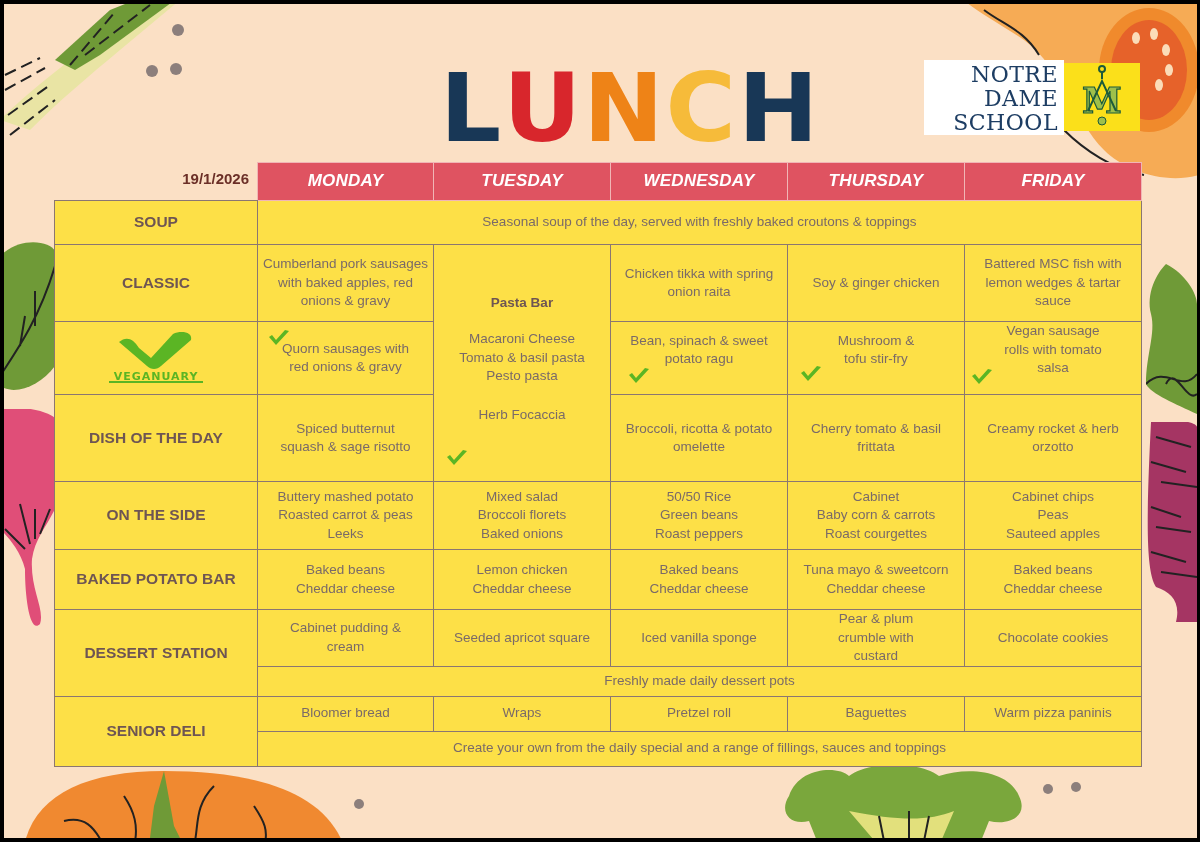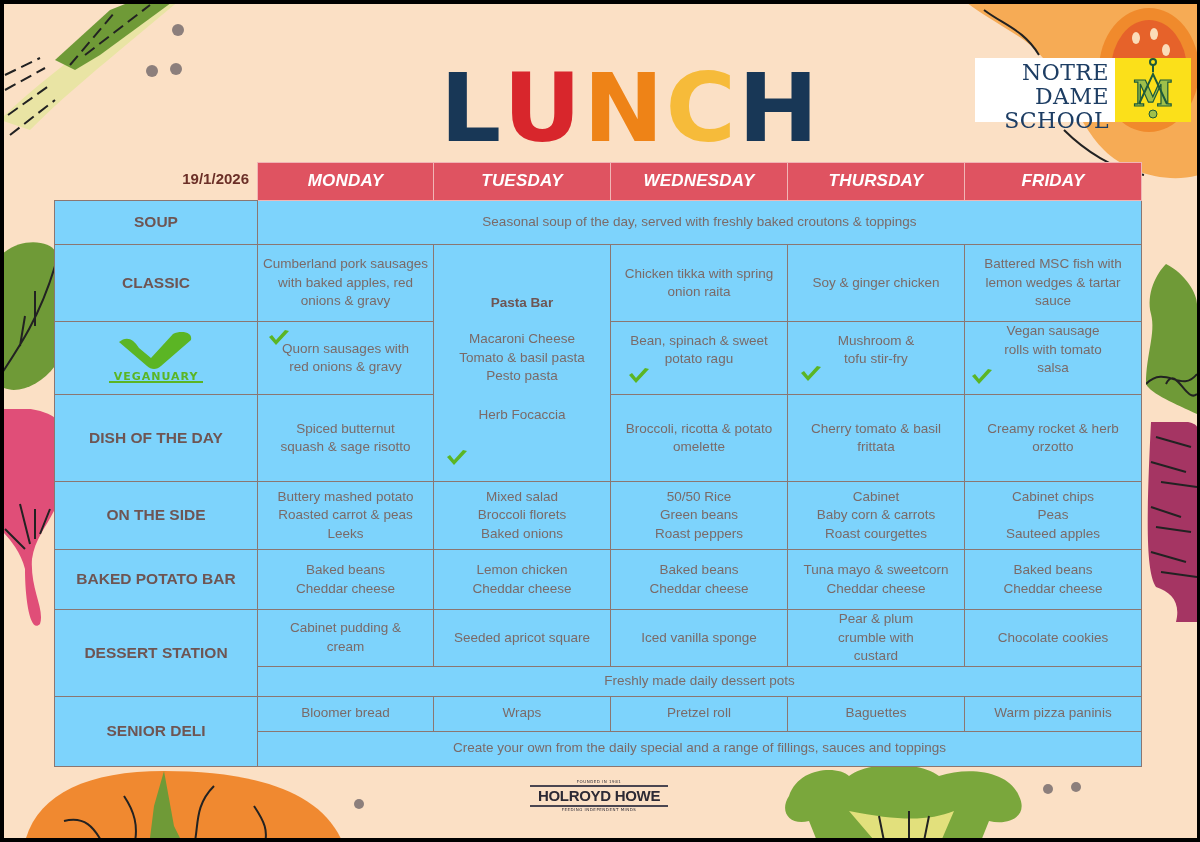--- a/index.html
+++ b/index.html
@@ -10,42 +10,42 @@
     font-family: "DejaVu Sans", "Liberation Sans", sans-serif;
   }
   .deco { position: absolute; }
   .title {
     position: absolute; left: 436px; top: 55px; width: 340px; height: 100px;
     font-family: "DejaVu Sans", sans-serif; font-weight: bold; font-size: 96px;
     letter-spacing: 2px; line-height: 100px; display: flex;
   }
   .title span { display: inline-block; transform: scaleY(0.98); }
   .logo {
-    position: absolute; left: 971px; top: 54px; width: 216px; height: 64px; display: flex;
+    position: absolute; left: 920px; top: 54px; width: 216px; height: 78px; display: flex; align-items: center;
   }
   .logo-text {
     width: 140px; background: #fff; color: #1d3d63;
     font-family: "DejaVu Serif", serif; font-size: 22px; line-height: 24px;
     text-align: right; padding: 3px 6px 0 0; letter-spacing: 0.5px;
   }
   .logo-emblem {
     width: 76px; background: #fbe01a; display: flex; align-items: center; justify-content: center;
   }
   .date {
     position: absolute; left: 120px; top: 166px; width: 125px; text-align: right;
     color: #6b2f27; font-weight: bold; font-size: 15px;
     font-family: "Liberation Sans", sans-serif;
   }
   table.menu {
     position: absolute; left: 50px; top: 158px; border-collapse: collapse;
     font-family: "Liberation Sans", sans-serif; table-layout: fixed;
   }
   table.menu td, table.menu th {
     border: 1px solid #8b7671; text-align: center; vertical-align: middle;
-    color: #7a6a68; font-size: 13.5px; line-height: 18.5px; background: #7dd3fc;
+    color: #7a6a68; font-size: 13.5px; line-height: 18.5px; background: #fde047;
     position: relative; padding: 0 3px;
   }
   table.menu th.day {
     background: #df5361; color: #fff; font-size: 17px; font-weight: bold;
     border: 1px solid #f1b6b6; height: 38px; letter-spacing: 0.2px; font-style: italic;
   }
   table.menu th.corner { background: transparent; border: none; border-bottom: 1px solid #8b7671; }
   table.menu td.cat {
     color: #6e5553; font-weight: bold; font-size: 15.5px;
   }
@@ -313,18 +313,13 @@
       <td>Pretzel roll</td>
       <td>Baguettes</td>
       <td>Warm pizza paninis</td>
     </tr>
     <tr style="height:35px">
       <td colspan="5">Create your own from the daily special and a range of fillings, sauces and toppings</td>
     </tr>
   </tbody>
     </table>
 
-  <div class="footer-logo">
-    <div class="small">FOUNDED IN 1981</div>
-    <div class="main">HOLROYD HOWE</div>
-    <div class="small">FEEDING INDEPENDENT MINDS</div>
-  </div>
 </div>
 
 </body></html>

